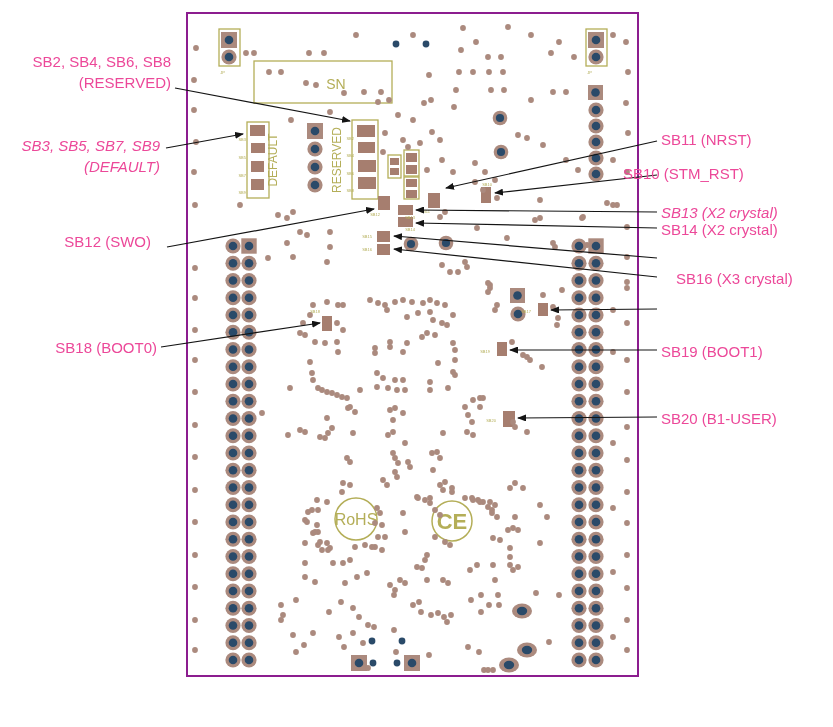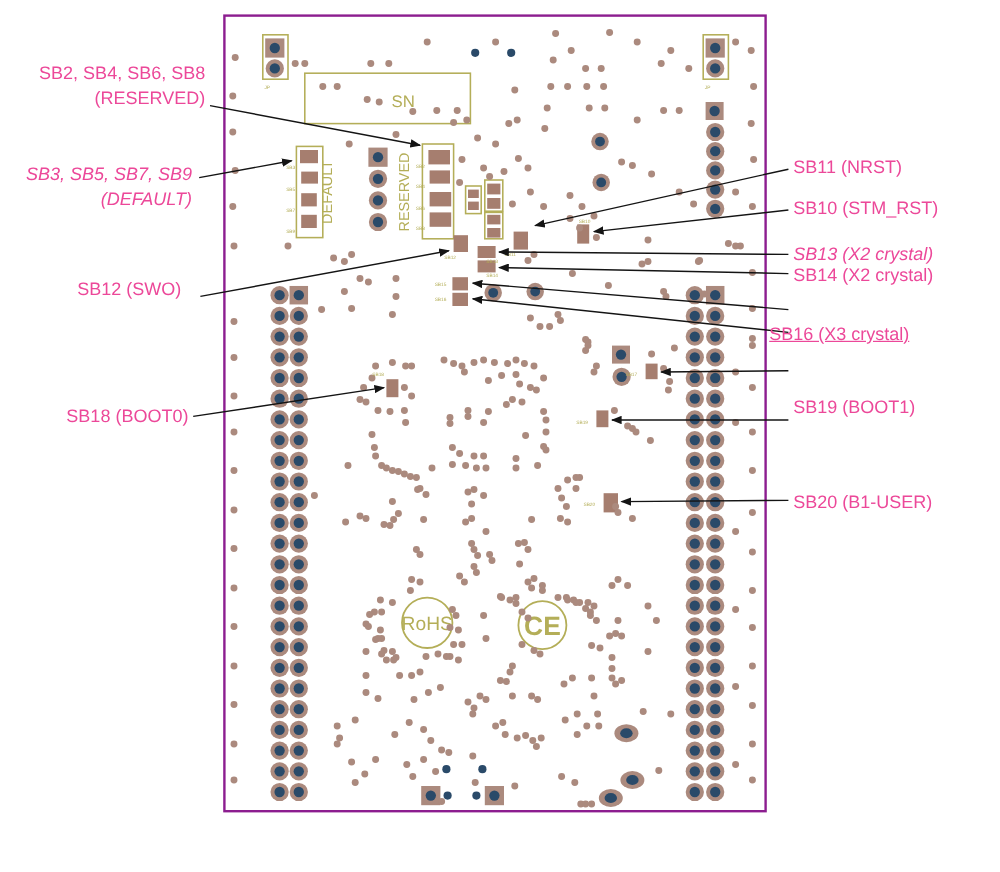--- a/index.html
+++ b/index.html
@@ -778,19 +778,19 @@
     </svg>
 
   <div class="callout left-col" style="top: 51px; right: 662px;">SB2, SB4, SB6, SB8
 (RESERVED)</div>
   <div class="callout left-col" style="top: 135px; right: 673px; font-style: italic;">SB3, SB5, SB7, SB9
 (DEFAULT)</div>
   <div class="callout left-col" style="top: 231px; right: 682px;">SB12 (SWO)</div>
   <div class="callout left-col" style="top: 337px; right: 676px;">SB18 (BOOT0)</div>
 
   <div class="callout right-col" style="top: 129px; left: 661px;">SB11 (NRST)</div>
-  <div class="callout right-col" style="top: 163px; left: 661px;">SB10 (STM_RST)</div>
+  <div class="callout right-col" style="top: 163px; left: 623px;">SB10 (STM_RST)</div>
   <div class="callout right-col" style="top: 202px; left: 661px; font-style: italic;">SB13 (X2 crystal)</div>
   <div class="callout right-col" style="top: 219px; left: 661px;">SB14 (X2 crystal)</div>
-  <div class="callout right-col" style="top: 268px; left: 641px; text-decoration: underline;">SB16 (X3 crystal)</div>
-  <div class="callout right-col" style="top: 329px; left: 661px;">SB19 (BOOT1)</div>
+  <div class="callout right-col" style="top: 268px; left: 676px;">SB16 (X3 crystal)</div>
+  <div class="callout right-col" style="top: 341px; left: 661px;">SB19 (BOOT1)</div>
   <div class="callout right-col" style="top: 408px; left: 661px; text-align: center;">SB20 (B1-USER)</div>
 </div>
 
 </body></html>

